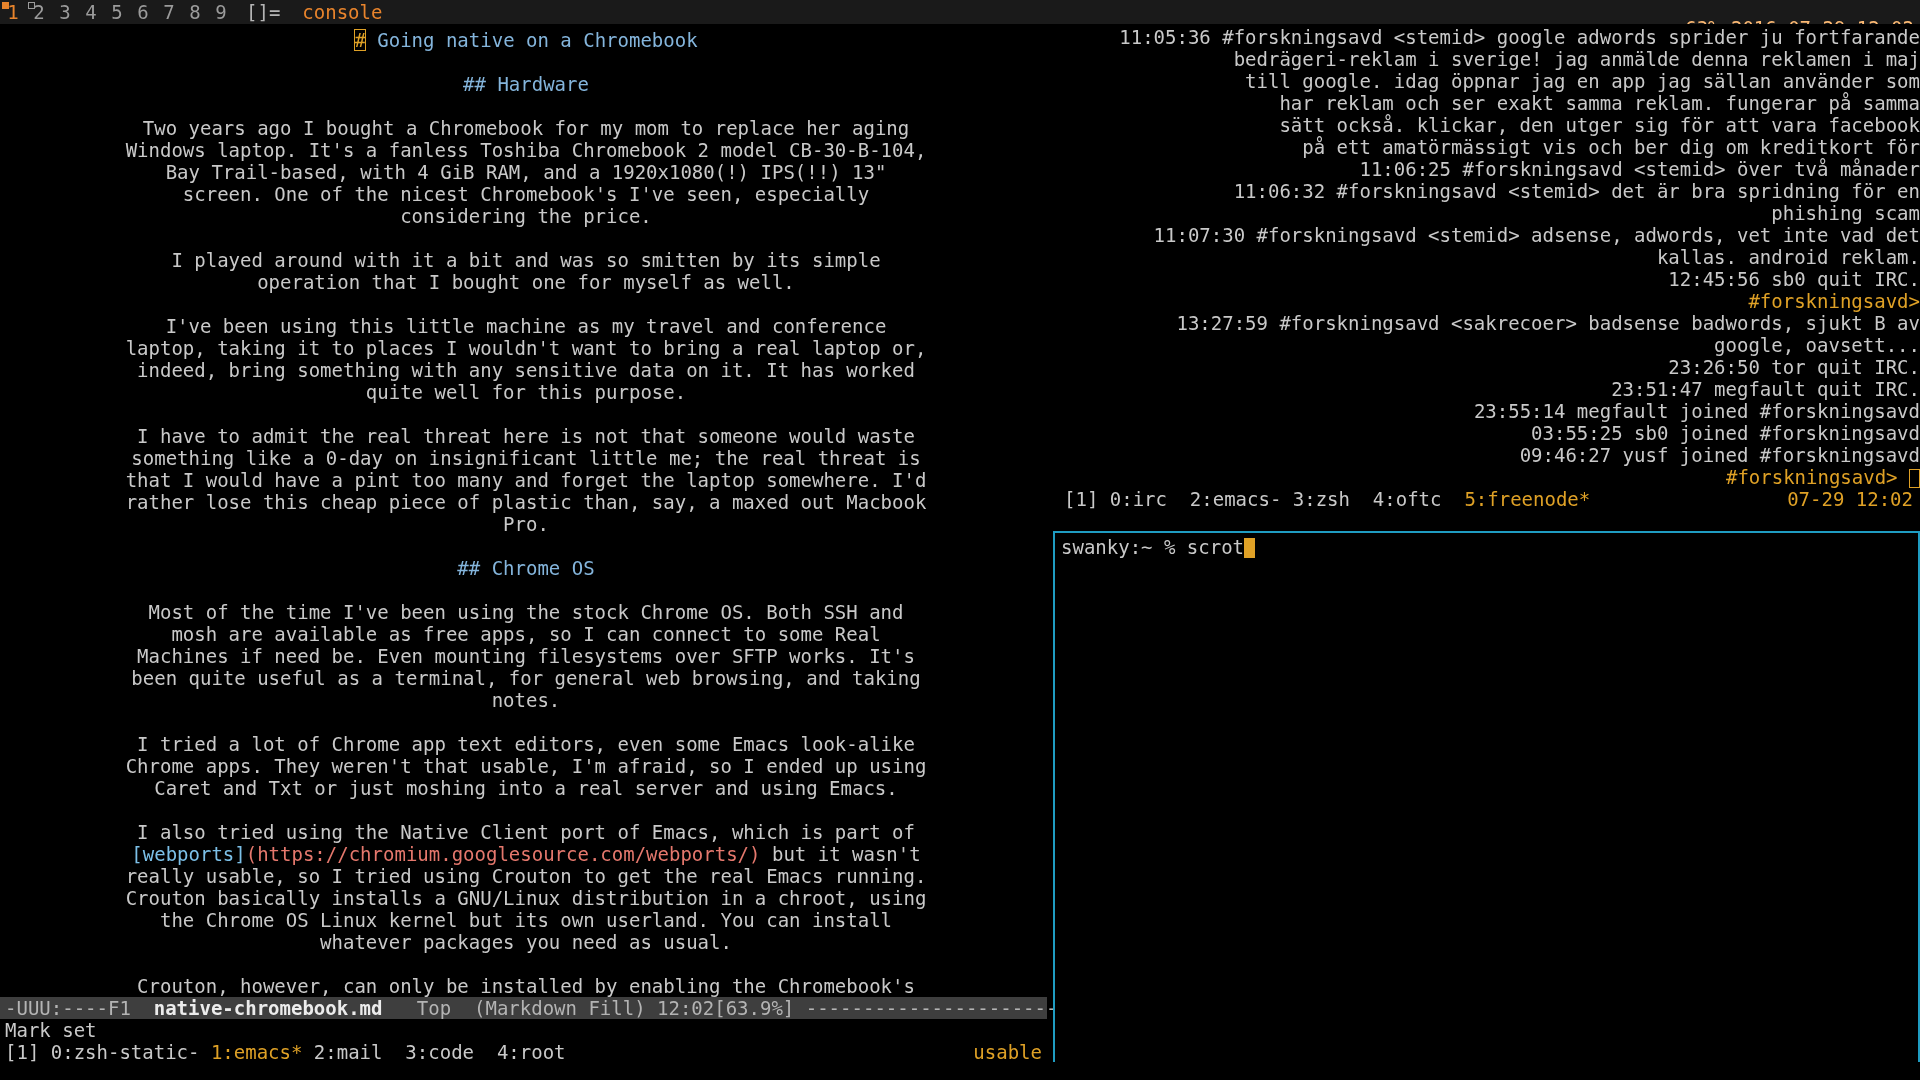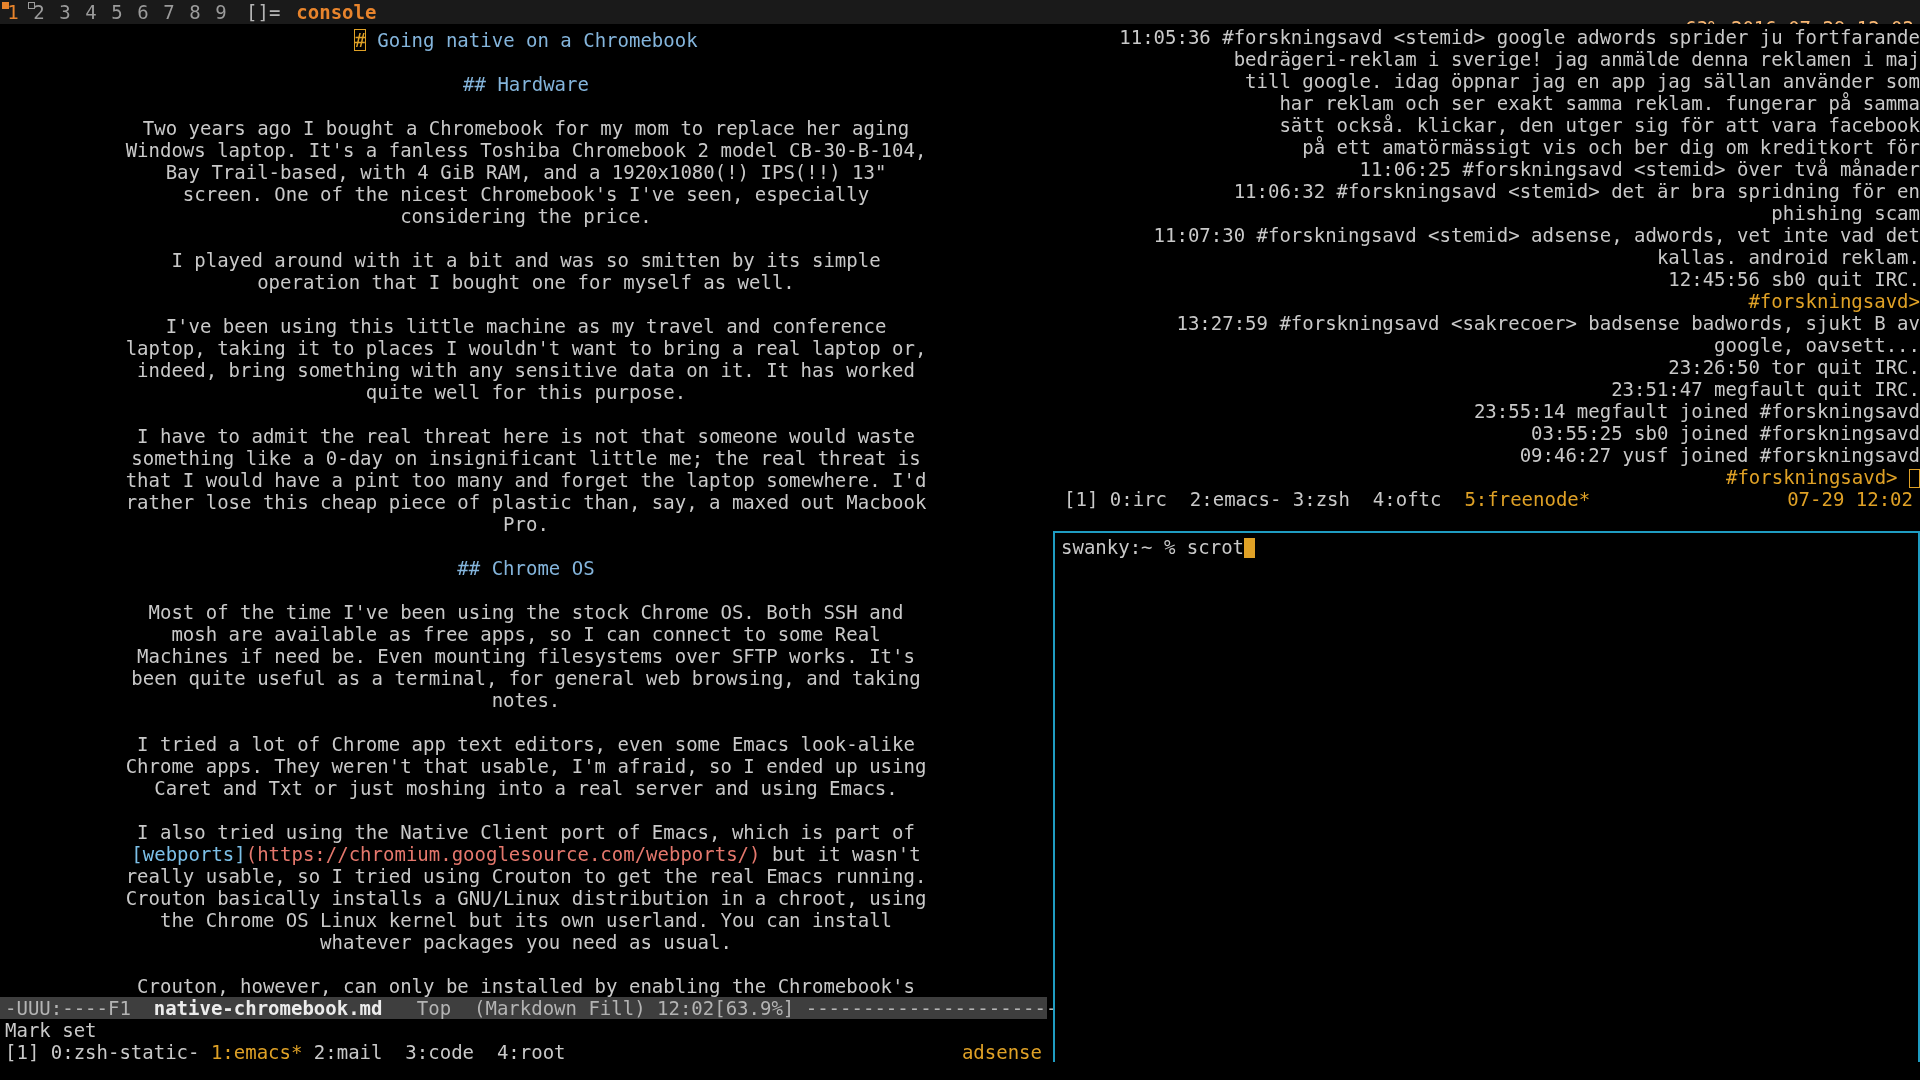--- a/index.html
+++ b/index.html
@@ -42,21 +42,21 @@
     background:var(--bar-bg);display:flex;align-items:center;
     color:#a0a0a0;
   }
   .tag{position:relative;display:inline-block;width:26px;height:24px;
        text-align:center;line-height:24px;color:#9b9b9b;}
   .tag.selected{color:var(--bar-orange);}
   .tag .ind{position:absolute;left:2px;top:2px;width:7px;height:7px;}
   .tag .ind.filled{background:var(--bar-orange);}
   .tag .ind.hollow{border:1px solid #9b9b9b;}
   #layout-symbol{margin:0 10px 0 12px;color:#b5b5b5;}
-  #win-title{color:var(--bar-orange);margin-left:6px;font-weight:bold;}
+  #win-title{color:var(--bar-orange);margin-left:12px;}
   #status-right{position:absolute;right:6px;top:16px;height:24px;line-height:24px;color:#fdba74;}
 
   
   #win-left{position:absolute;left:0;top:24px;width:1047px;height:1040px;background:var(--bg);}
   #emacs-buffer{padding:5px 0 0 5px;text-align:center;}
   #modeline{width:100%;height:22px;background:var(--ml-bg);padding-left:5px;white-space:pre;}
   #echo-area{height:22px;padding-left:5px;white-space:pre;color:var(--fg);}
   .tmux-bar{height:22px;display:flex;justify-content:space-between;padding:0 5px;white-space:pre;gap:40px;}
 
   
@@ -123,21 +123,21 @@
         <div class="line"><span class="c-link">[webports]</span><span class="c-url">(https://chromium.googlesource.com/webports/)</span><span class="c-fg"> but it wasn't</span></div>
         <div class="line"><span class="c-fg">really usable, so I tried using Crouton to get the real Emacs running.</span></div>
         <div class="line"><span class="c-fg">Crouton basically installs a GNU/Linux distribution in a chroot, using</span></div>
         <div class="line"><span class="c-fg">the Chrome OS Linux kernel but its own userland. You can install</span></div>
         <div class="line"><span class="c-fg">whatever packages you need as usual.</span></div>
         <div class="line"><span class="c-fg"></span></div>
         <div class="line"><span class="c-fg">Crouton, however, can only be installed by enabling the Chromebook's</span></div>
       </div>
     <div id="modeline"><span class="c-ml">-UUU:----F1  </span><span class="c-mlfile">native-chromebook.md</span><span class="c-ml">   Top  (Markdown Fill) 12:02[63.9%] ------------------------</span></div>
     <div id="echo-area">Mark set</div>
-    <div id="tmux-left" class="tmux-bar"><span><span class="c-fg">[1] 0:zsh-static- </span><span class="c-orange">1:emacs*</span><span class="c-fg"> 2:mail  3:code  4:root</span></span><span><span class="c-orange">adsense</span></span></div>
+    <div id="tmux-left" class="tmux-bar"><span><span class="c-fg">[1] 0:zsh-static- </span><span class="c-orange">1:emacs*</span><span class="c-fg"> 2:mail  3:code  4:root</span></span><span><span class="c-orange">usable</span></span></div>
   </div>
 
   <div id="win-irc">
     <div id="irc-log">
         <div class="line"><span class="c-fg">11:05:36 #forskningsavd &lt;stemid&gt; google adwords sprider ju fortfarande</span></div>
         <div class="line"><span class="c-fg">         bedrägeri-reklam i sverige! jag anmälde denna reklamen i maj</span></div>
         <div class="line"><span class="c-fg">         till google. idag öppnar jag en app jag sällan använder som</span></div>
         <div class="line"><span class="c-fg">         har reklam och ser exakt samma reklam. fungerar på samma</span></div>
         <div class="line"><span class="c-fg">         sätt också. klickar, den utger sig för att vara facebook</span></div>
         <div class="line"><span class="c-fg">         på ett amatörmässigt vis och ber dig om kreditkort för</span></div>

